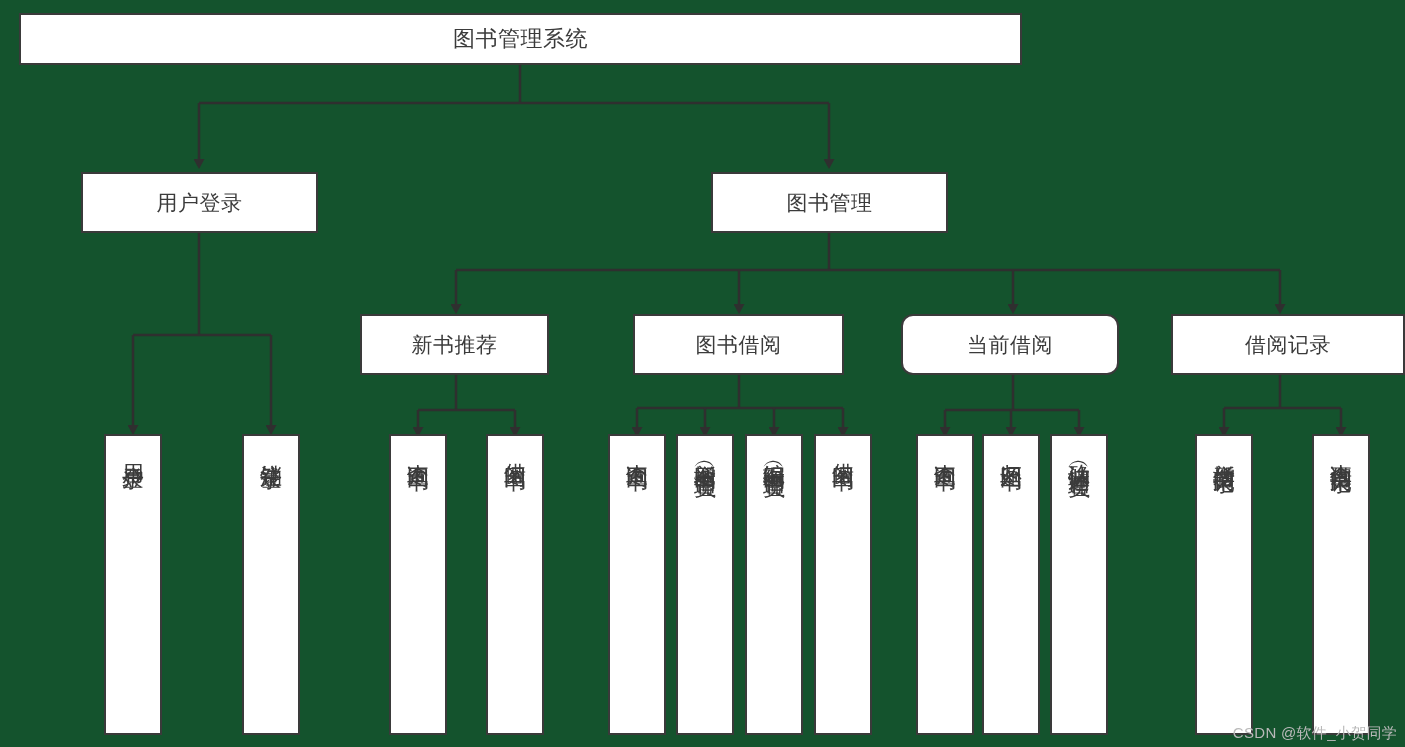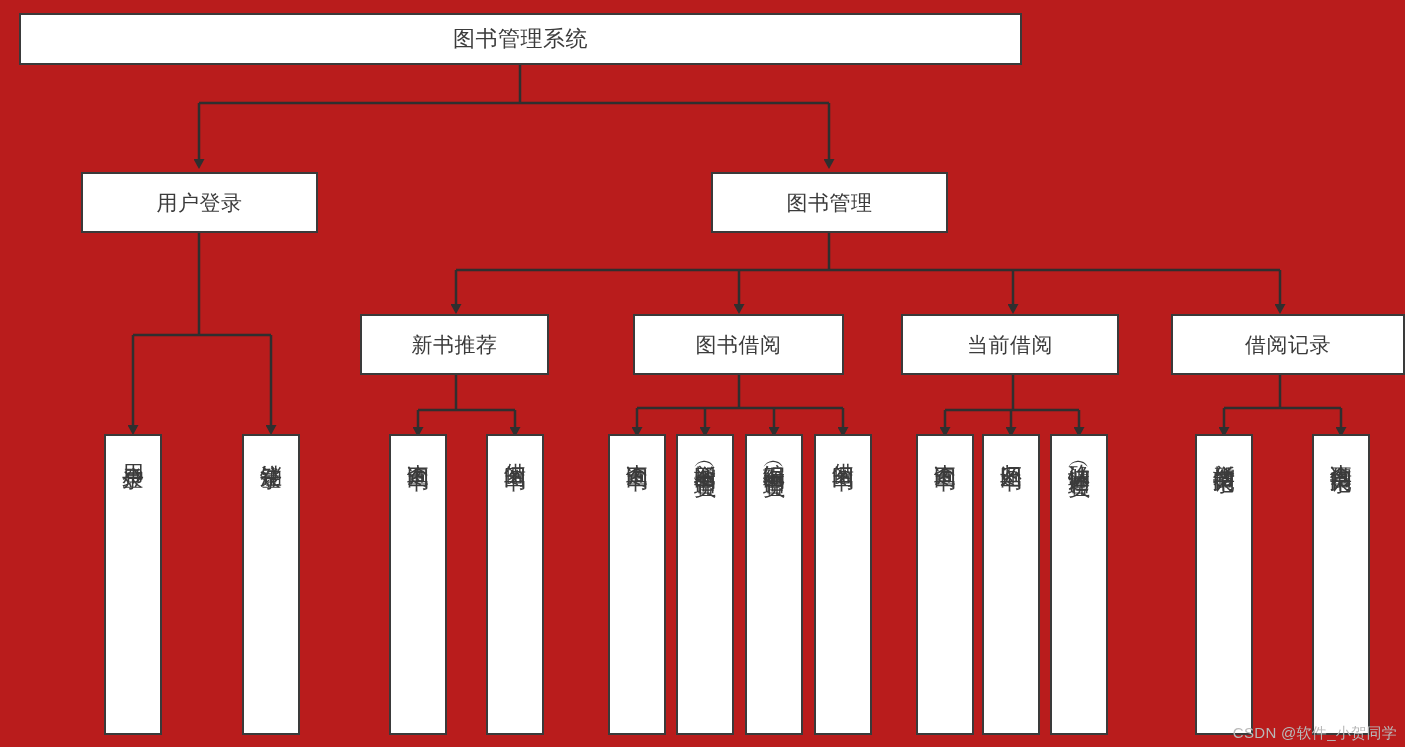--- a/index.html
+++ b/index.html
@@ -4,21 +4,21 @@
 <style>
   html, body {
     margin: 0;
     padding: 0;
     background: #ffffff;
   }
   #canvas {
     position: relative;
     width: 1405px;
     height: 747px;
-    background: #b91c1c;
+    background: #14532d;
     font-family: "Liberation Sans", "DejaVu Sans", sans-serif;
     overflow: hidden;
   }
   svg.wires {
     position: absolute;
     left: 0;
     top: 0;
     width: 1405px;
     height: 747px;
     pointer-events: none;
@@ -136,21 +136,21 @@
   <div class="node horiz" style="left:711px; top:172px; width:237px; height:61px;">
     <span class="label">图书管理</span>
   </div>
 
   <div class="node horiz" style="left:360px; top:314px; width:189px; height:61px;">
     <span class="label">新书推荐</span>
   </div>
   <div class="node horiz" style="left:633px; top:314px; width:211px; height:61px;">
     <span class="label">图书借阅</span>
   </div>
-  <div class="node horiz" style="left:901px; top:314px; width:218px; height:61px;">
+  <div class="node horiz" style="left:901px; top:314px; width:218px; height:61px;border-radius:12px;">
     <span class="label">当前借阅</span>
   </div>
   <div class="node horiz" style="left:1171px; top:314px; width:234px; height:61px;">
     <span class="label">借阅记录</span>
   </div>
 
   <div class="node leaf" style="left:104px; top:434px; width:58px; height:301px;">
     <span class="label">用户登录</span>
   </div>
   <div class="node leaf" style="left:242px; top:434px; width:58px; height:301px;">

